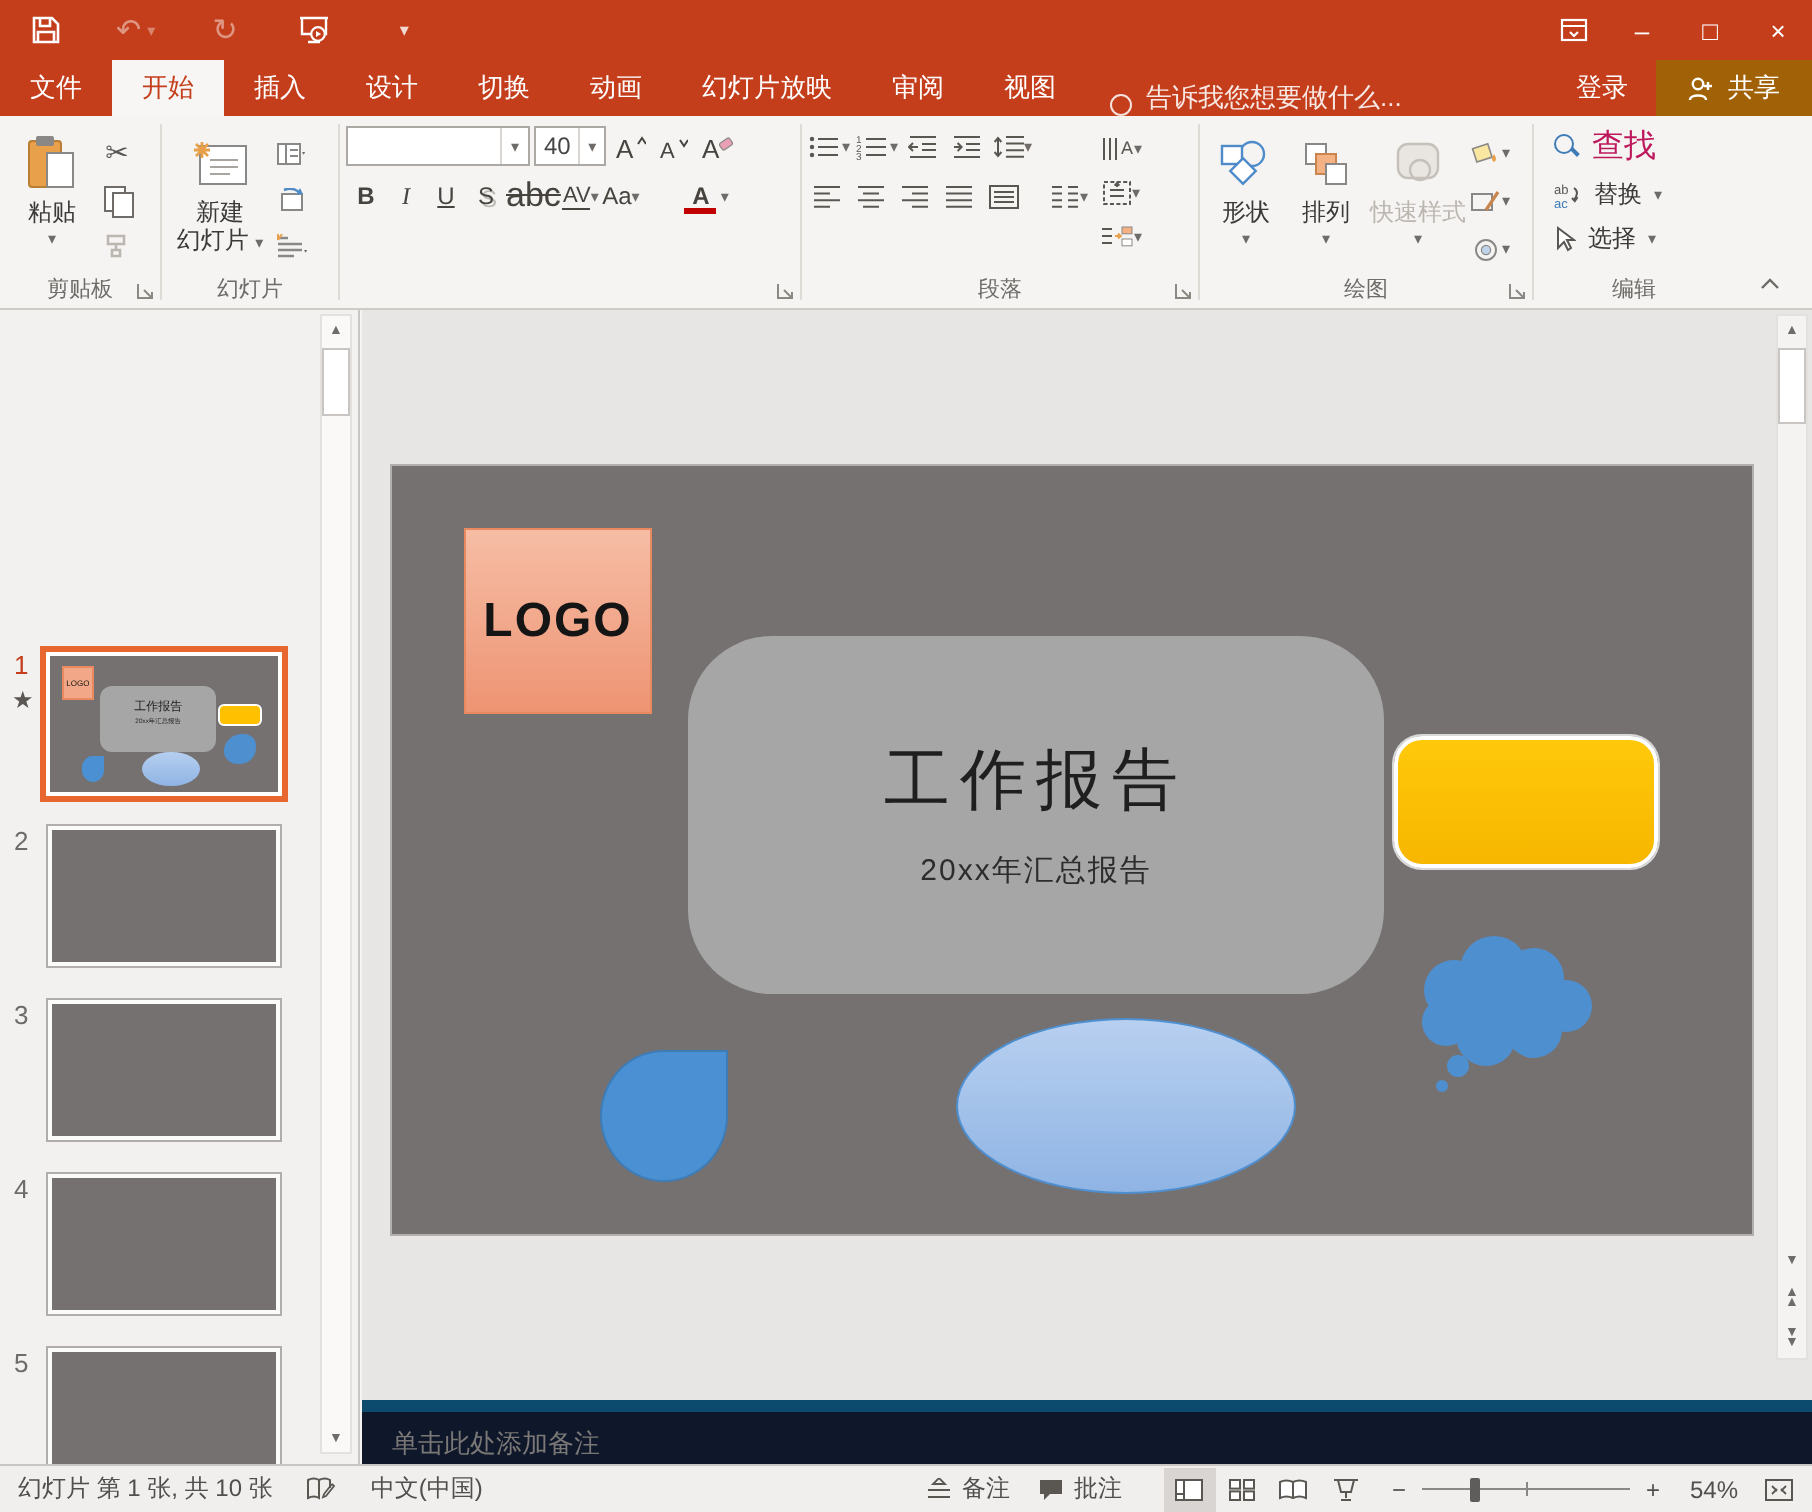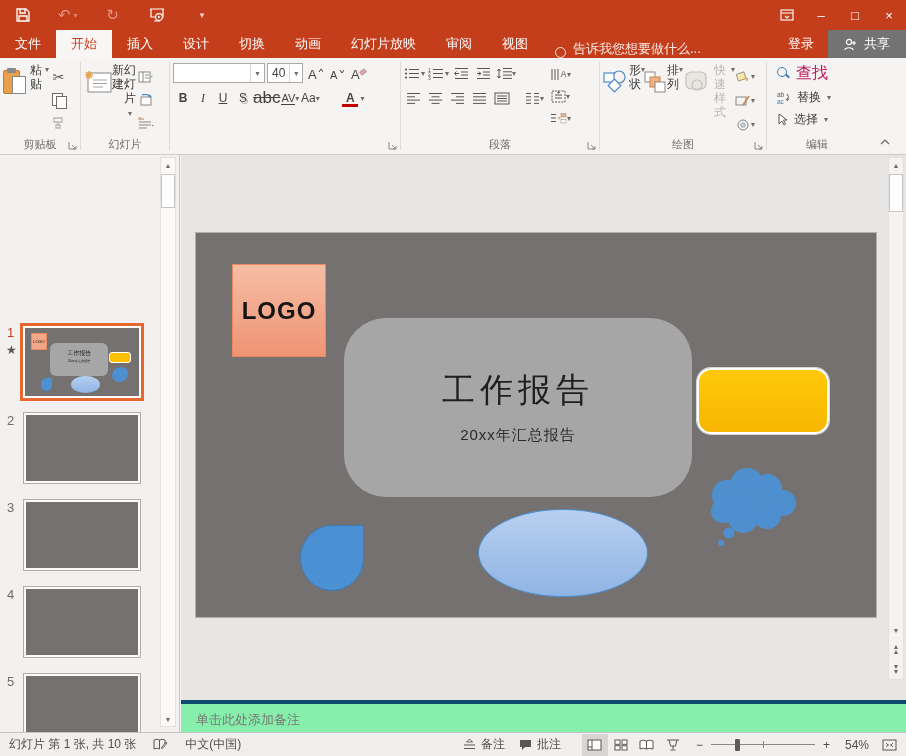--- a/index.html
+++ b/index.html
@@ -19,30 +19,30 @@
 
   
   .tabrow { position:absolute; left:0; top:30px; width:906px; height:28px; background:#C43E1C; display:flex; color:#fff; font-size:13px; }
   .tab { padding:0 15px; display:flex; align-items:center; }
   .tab.active { background:#F7F6F4; color:#C43E1C; }
   .tellme { display:flex; align-items:flex-end; gap:7px; padding:0 12px; color:rgba(255,255,255,.88); }
   .bulb { width:11px; height:11px; border:1.4px solid rgba(255,255,255,.85); border-radius:50%; position:relative; }
   .bulb::after { content:""; position:absolute; left:3px; top:10px; width:3px; height:3px; border-bottom:1.4px solid rgba(255,255,255,.85); }
   .tr-spacer { flex:1; }
   .signin { display:flex; align-items:center; padding:0 14px; }
-  .sharebtn { background:#737373; display:flex; align-items:center; gap:7px; padding:0 16px;justify-content:center; }
+  .sharebtn { background:#a16207; display:flex; align-items:center; gap:7px; padding:0 16px;justify-content:center; }
 
   
   .ribbon { position:absolute; left:0; top:58px; width:906px; height:97px; background:#F5F4F2; border-bottom:1px solid #CFCCC8; display:flex; }
   .rgroup { position:relative; padding:5px 3px 17px 3px; display:flex; }
   .gsep { width:1px; background:#DEDBD6; margin:4px 0; }
   .glabel { position:absolute; bottom:2px; left:0; right:0; text-align:center; font-size:11px; color:#6E6B68; }
   .launcher { position:absolute; right:2px; bottom:3px; width:10px; height:10px; cursor:default; }
   .launcher svg { display:block; }
-  .bigbtn { width:46px; display:flex; flex-direction:row; justify-content:flex-start; font-size:12px; color:#3B3A39; text-align:center; line-height:14px; cursor:default; }
+  .bigbtn { width:46px; display:flex; flex-direction:column; justify-content:flex-start; font-size:12px; color:#3B3A39; text-align:center; line-height:14px; cursor:default; }
   .bigbtn .bicon { height:34px; display:flex; align-items:center; justify-content:center; margin-top:2px; }
   .bcaret { font-size:8px; color:#6E6B68; }
   .minicol { display:flex; flex-direction:column; justify-content:flex-start; gap:4px; padding-top:4px; }
   .sbtn { min-width:20px; height:20px; display:flex; align-items:center; justify-content:center; font-size:12px; color:#474440; cursor:default; }
   .ibtn { height:19px; min-width:19px; display:flex; align-items:center; justify-content:center; cursor:default; }
   .frow { display:flex; align-items:center; gap:2px; }
   .combo { height:20px; background:#fff; border:1px solid #ACA9A5; display:flex; align-items:center; font-size:12px; color:#444; }
   .combo .cval { flex:1; padding:0 4px; }
   .combo .carr { width:14px; height:100%; border-left:1px solid #D9D6D2; display:flex; align-items:center; justify-content:center; font-size:8px; color:#6E6B68; }
   .b { font-weight:bold; } .i { font-style:italic; font-family:"Liberation Serif","DejaVu Serif",serif; }
@@ -97,21 +97,21 @@
   .title-box .ts { margin-top:13px; font-size:15px; color:#2C2C2C; letter-spacing:1px; }
   .yellow-box { left:501px; top:135px; width:132px; height:66px; background:linear-gradient(#FFC90A,#F7B600); border:2px solid #fff; border-radius:14px; box-shadow:0 0 0 1px #D9D9D9; }
   .cloud-shape { left:503px; top:230px; width:108px; height:90px; }
   .teardrop { left:104px; top:292px; width:64px; height:66px; background:#4A90D2; border:1px solid #3E7CB8; border-radius:50% 0 50% 50%; }
   .ellipse { left:282px; top:276px; width:170px; height:88px; background:linear-gradient(#B8D0F0,#8FB4E4); border:1px solid #4E8FD0; border-radius:50%; }
 
   .vscroll { position:absolute; right:2px; top:2px; width:16px; height:523px; background:#F4F3F1; border:1px solid #E3E1DE; }
   .nav-btn { position:absolute; left:0; width:14px; height:16px; display:flex; flex-direction:column; align-items:center; justify-content:center; font-size:7px; line-height:5px; color:#6E6B68; cursor:default; }
 
   
-  .notespane { position:absolute; left:181px; top:700px; width:725px; height:32px; background:#86efac; border-top:4px solid #0c4a6e; font-size:13px; color:#7A7876; padding:7px 0 0 15px; cursor:text; }
+  .notespane { position:absolute; left:181px; top:700px; width:725px; height:32px; background:#0f172a; border-top:6px solid #0c4a6e; font-size:13px; color:#7A7876; padding:7px 0 0 15px; cursor:text; }
   .statusbar { position:absolute; left:0; top:732px; width:906px; height:24px; background:#F0EFED; border-top:1px solid #C8C5C2; display:flex; align-items:center; font-size:12px; color:#514F4D; }
   .sb-item { display:flex; align-items:center; gap:5px; padding:3px 7px; height:100%; cursor:default; }
   .viewbtn { width:26px; height:22px; display:flex; align-items:center; justify-content:center; cursor:default; }
   .viewbtn.active { background:#D8D5D2; }
   .zslider { position:relative; width:104px; height:14px; margin:0 4px; cursor:default; }
   .zslider .track { position:absolute; left:0; right:0; top:6px; height:1px; background:#8A8886; }
   .zslider .tick { position:absolute; left:50%; top:3px; width:1px; height:7px; background:#8A8886; }
   .zslider .knob { position:absolute; left:24px; top:1px; width:5px; height:12px; background:#5F5D5B; border-radius:1px; }
   svg { display:block; }
 </style>

